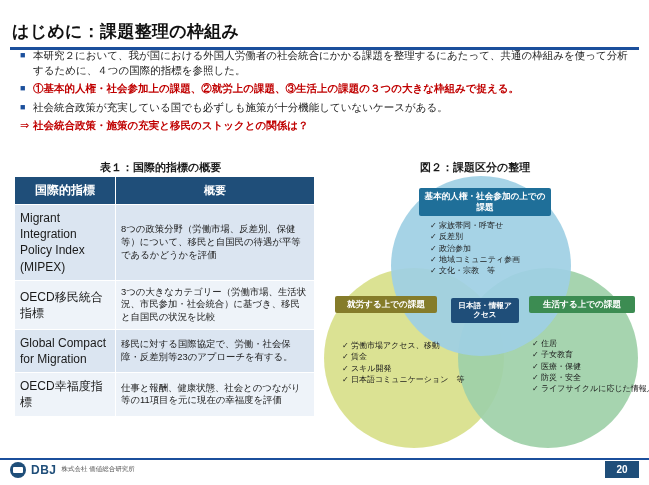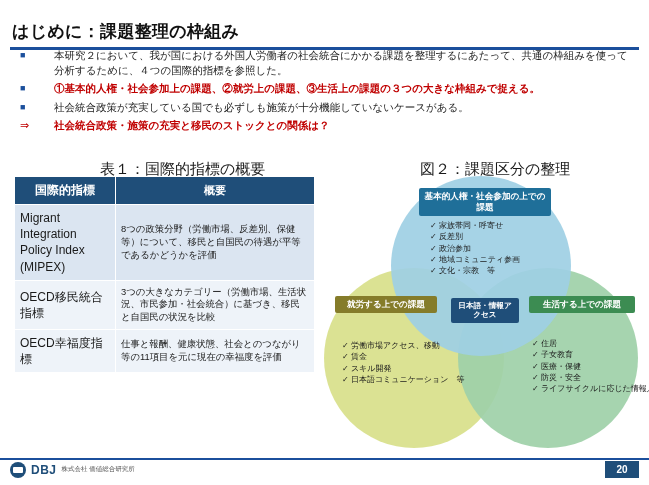--- a/index.html
+++ b/index.html
@@ -62,30 +62,29 @@
     font-size: 9px;
     line-height: 1.6;
   }
   .bullet-mark.arrow {
     color: #c00000;
     font-size: 11px;
     line-height: 1.35;
   }
   .bullet-body {
     flex: 1;
-    margin-left: 21px;
   }
   .t-black { color: #1a1a1a; }
   .t-red   { color: #c00000; font-weight: bold; }
 
   
   .cap {
     position: absolute;
-    font-size: 15px;
-    font-weight: normal;
+    font-size: 11px;
+    font-weight: bold;
     color: #1a1a1a;
   }
   .cap-table { left: 100px; top: 160px; }
   .cap-fig   { left: 420px; top: 160px; }
 
   
   .tbl {
     position: absolute;
     left: 14px;
     top: 176px;
@@ -307,20 +306,24 @@
     </thead>
     <tbody>
       <tr class="row-a">
         <td class="c1">Migrant Integration Policy Index (MIPEX)</td>
         <td class="c2">8つの政策分野（労働市場、反差別、保健等）について、移民と自国民の待遇が平等であるかどうかを評価</td>
       </tr>
       <tr class="row-b">
         <td class="c1">OECD移民統合指標</td>
         <td class="c2">3つの大きなカテゴリー（労働市場、生活状況、市民参加・社会統合）に基づき、移民と自国民の状況を比較</td>
       </tr>
+      <tr class="row-a">
+        <td class="c1">Global Compact for Migration</td>
+        <td class="c2">移民に対する国際協定で、労働・社会保障・反差別等23のアプローチを有する。</td>
+      </tr>
       <tr class="row-b">
         <td class="c1">OECD幸福度指標</td>
         <td class="c2">仕事と報酬、健康状態、社会とのつながり等の11項目を元に現在の幸福度を評価</td>
       </tr>
     </tbody>
   </table>
 
   <div class="fig">
 
     <div class="circle circle-left"></div>

